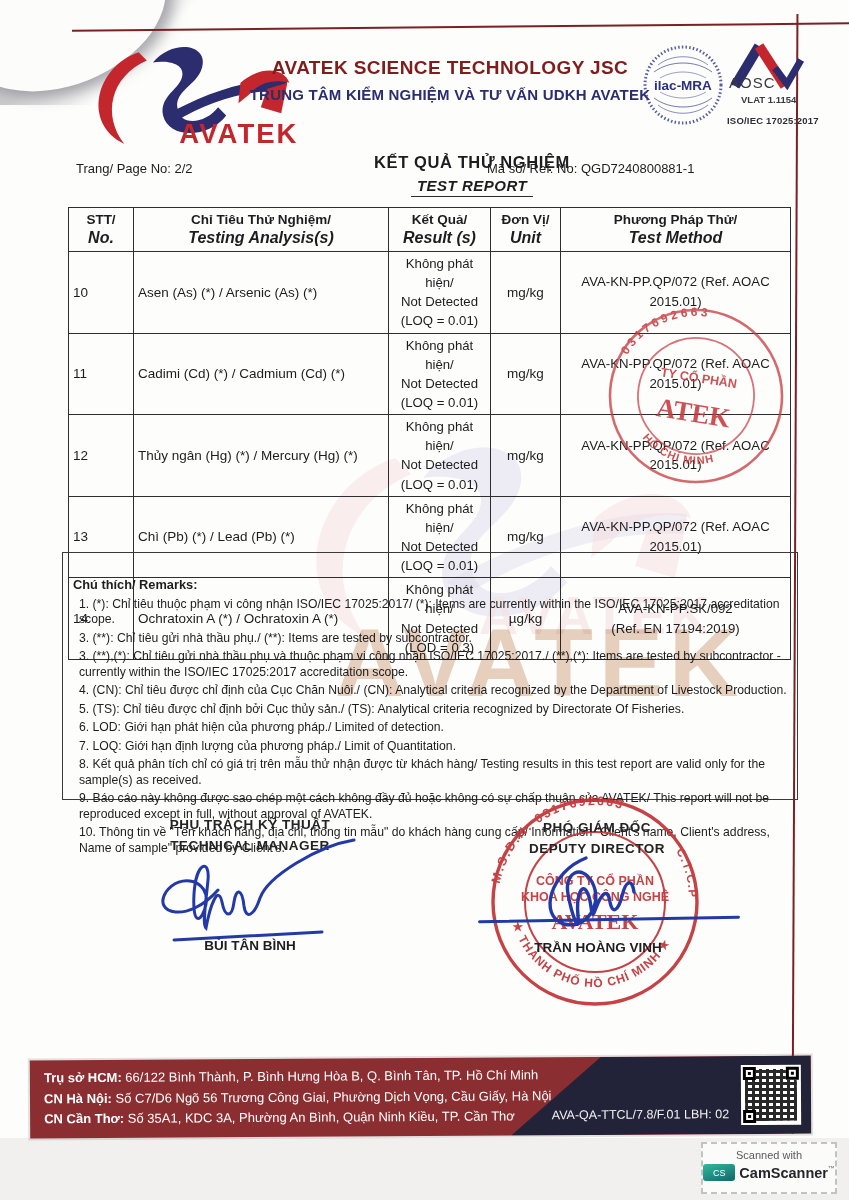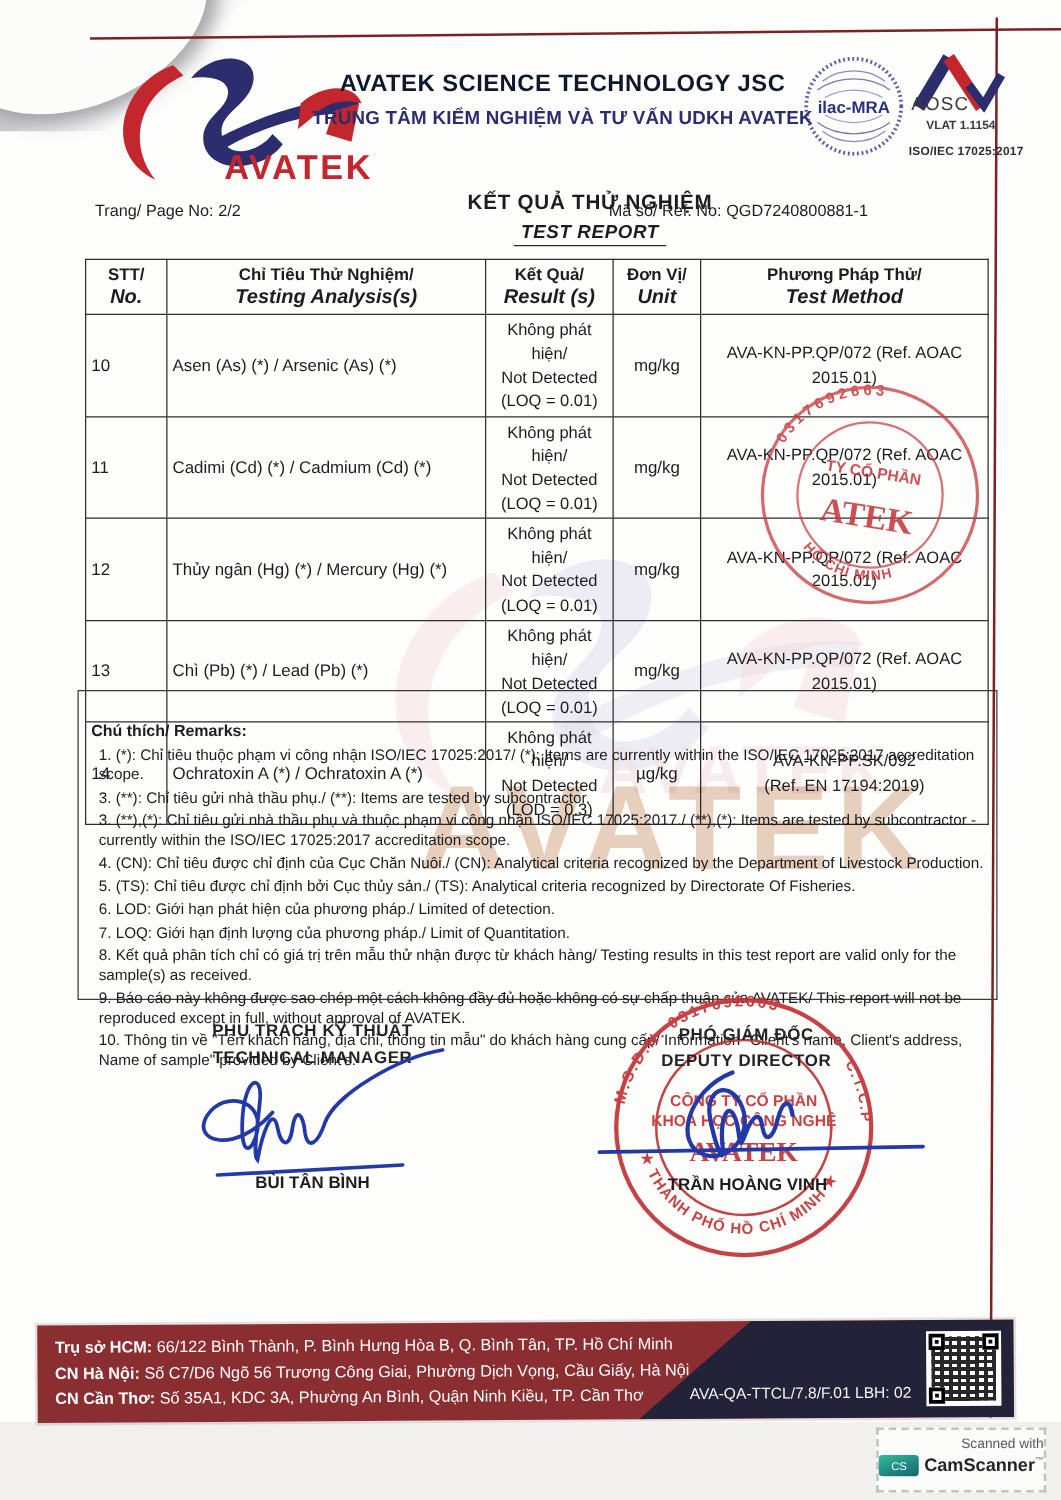--- a/index.html
+++ b/index.html
@@ -16,21 +16,21 @@
   .scan-top-line{position:absolute;left:72px;top:26px;width:788px;height:2px;background:#7c2024;transform:rotate(-0.55deg);}
   .scan-right-line{position:absolute;left:794px;top:14px;width:2px;height:1120px;background:#7c2024;transform:rotate(0.25deg);}
   .corner-dark{position:absolute;left:0;top:0;width:215px;height:105px;
     background:linear-gradient(135deg,#585862 0%,#9b9ba2 35%,rgba(255,255,255,0) 62%);opacity:.5;}
   .corner-blob{position:absolute;left:-45px;top:-55px;width:215px;height:140px;background:#fcfcfb;
     border-radius:50%;transform:rotate(-22deg);box-shadow:6px 8px 14px rgba(110,110,118,.55);}
 
   
   .logo-svg{position:absolute;left:62px;top:38px;}
   .company{position:absolute;left:235px;top:57px;width:430px;text-align:center;}
-  .company .name{font-size:19px;font-weight:bold;color:#0f172a;letter-spacing:.4px;}
+  .company .name{font-size:19px;font-weight:bold;color:#7f1d1d;letter-spacing:.4px;}
   .company .sub{font-size:15px;font-weight:bold;color:#2b2d6e;margin-top:7px;letter-spacing:.2px;}
   .ilac{position:absolute;left:640px;top:42px;}
   .aosc{position:absolute;left:727px;top:38px;width:95px;text-align:left;}
   .aosc .vlat{font-size:9.5px;font-weight:bold;color:#3a3a40;margin-left:14px;margin-top:0px;}
   .aosc .iso{font-size:9.5px;font-weight:bold;color:#2e2e34;margin-top:10px;margin-left:0px;letter-spacing:.2px;}
 
   
   .page-no{position:absolute;left:76px;top:161px;font-size:13px;}
   .doc-title{position:absolute;left:322px;top:153px;width:300px;text-align:center;}
   .doc-title .vi{font-size:16.5px;font-weight:bold;letter-spacing:.6px;}
@@ -87,21 +87,21 @@
   .qr .grid{position:absolute;inset:4px;opacity:.9;
     background:repeating-linear-gradient(0deg,#111 0 3px,transparent 3px 6px),
                repeating-linear-gradient(90deg,#111 0 3px,transparent 3px 7px);
     -webkit-mask:linear-gradient(#000,#000);}
   .qr .f{position:absolute;width:13px;height:13px;border:3px solid #000;background:#fff;box-sizing:border-box;}
   .qr .f::after{content:"";position:absolute;left:2px;top:2px;width:3px;height:3px;background:#000;}
   .qr .f1{left:2px;top:2px;} .qr .f2{right:2px;top:2px;} .qr .f3{left:2px;bottom:2px;}
 
   
   .cs-badge{position:absolute;right:12px;top:1142px;width:136px;height:52px;background:#fbfbfa;
-    border:2px dashed #c2c2c2;box-sizing:border-box;text-align:right;padding-top:5px;}
+    border:2px dashed #c2c2c2;box-sizing:border-box;text-align:center;padding-top:5px;}
   .cs-badge .sw{font-size:11px;color:#5a5a5e;}
   .cs-row{display:flex;align-items:center;justify-content:center;margin-top:3px;gap:4px;}
   .cs-icon{width:33px;height:17px;border-radius:3px;background:linear-gradient(160deg,#2fbc9b 0%,#15656e 100%);
     color:#fff;font-size:9px;font-weight:normal;display:flex;align-items:center;justify-content:center;}
   .cs-name{font-size:14.5px;font-weight:bold;color:#26262a;}
   .cs-tm{font-size:7px;color:#8a8a8e;vertical-align:top;}
 </style>
 </head>
 <body>
 

